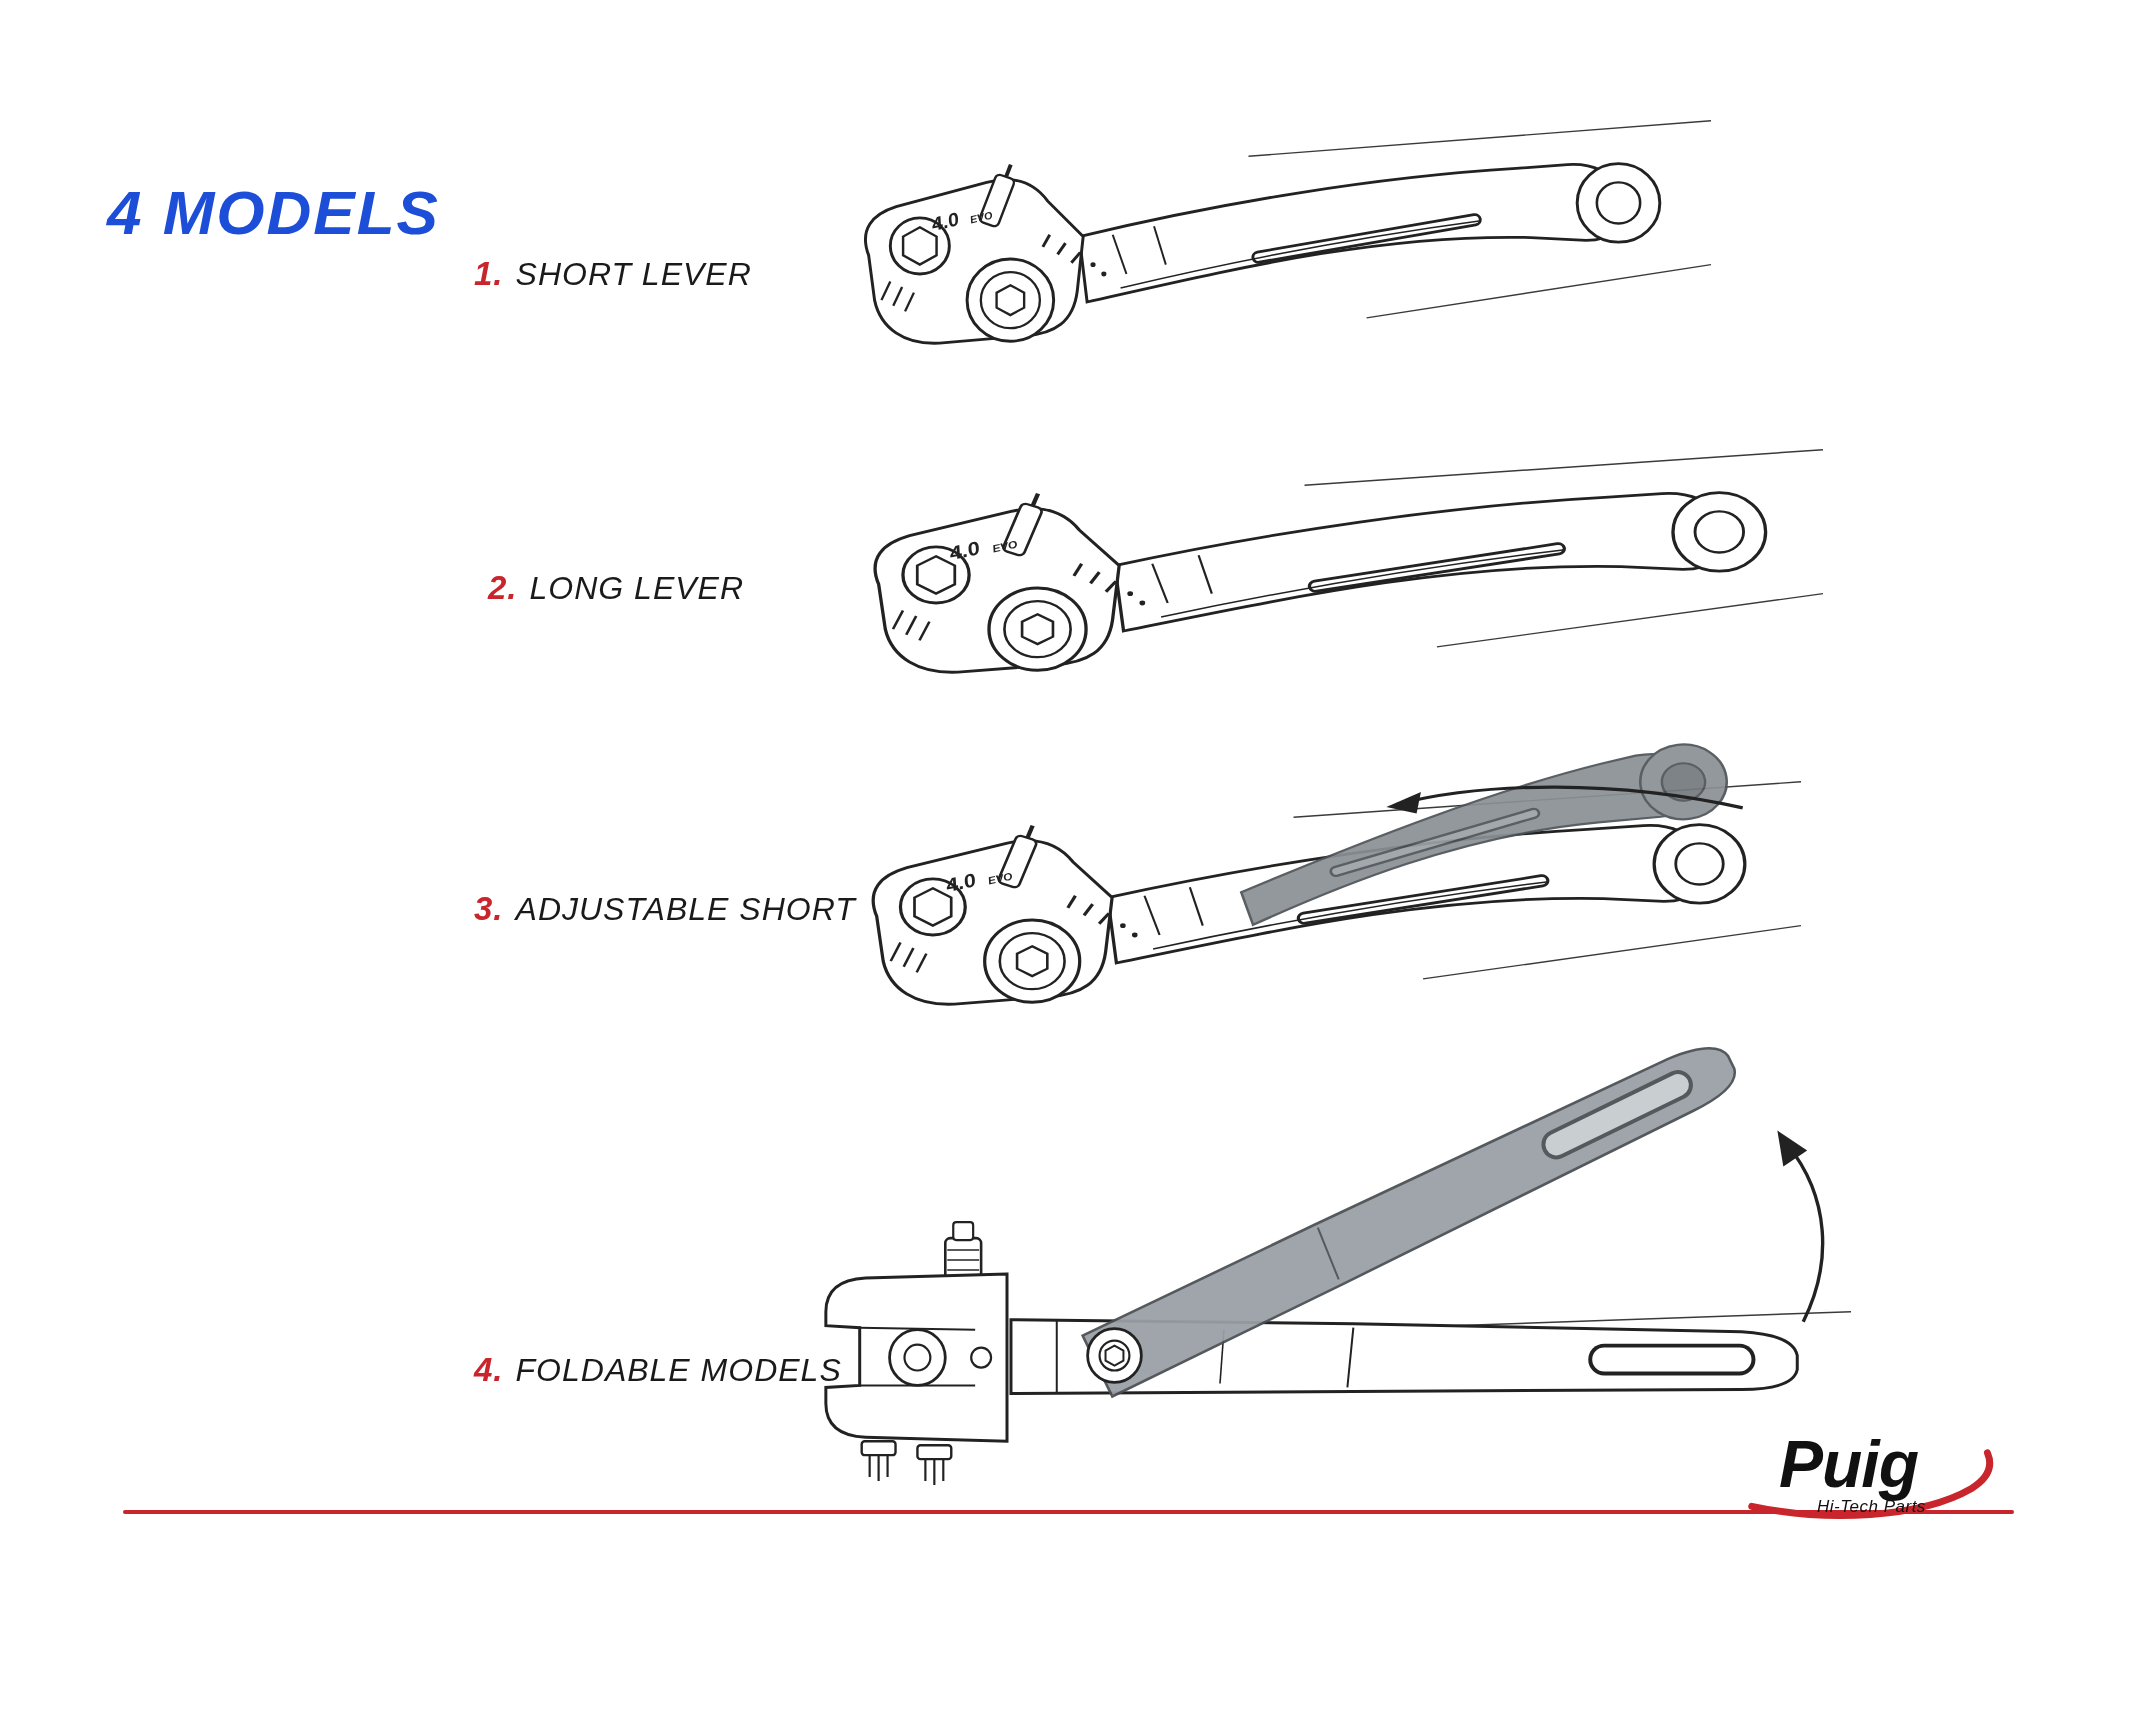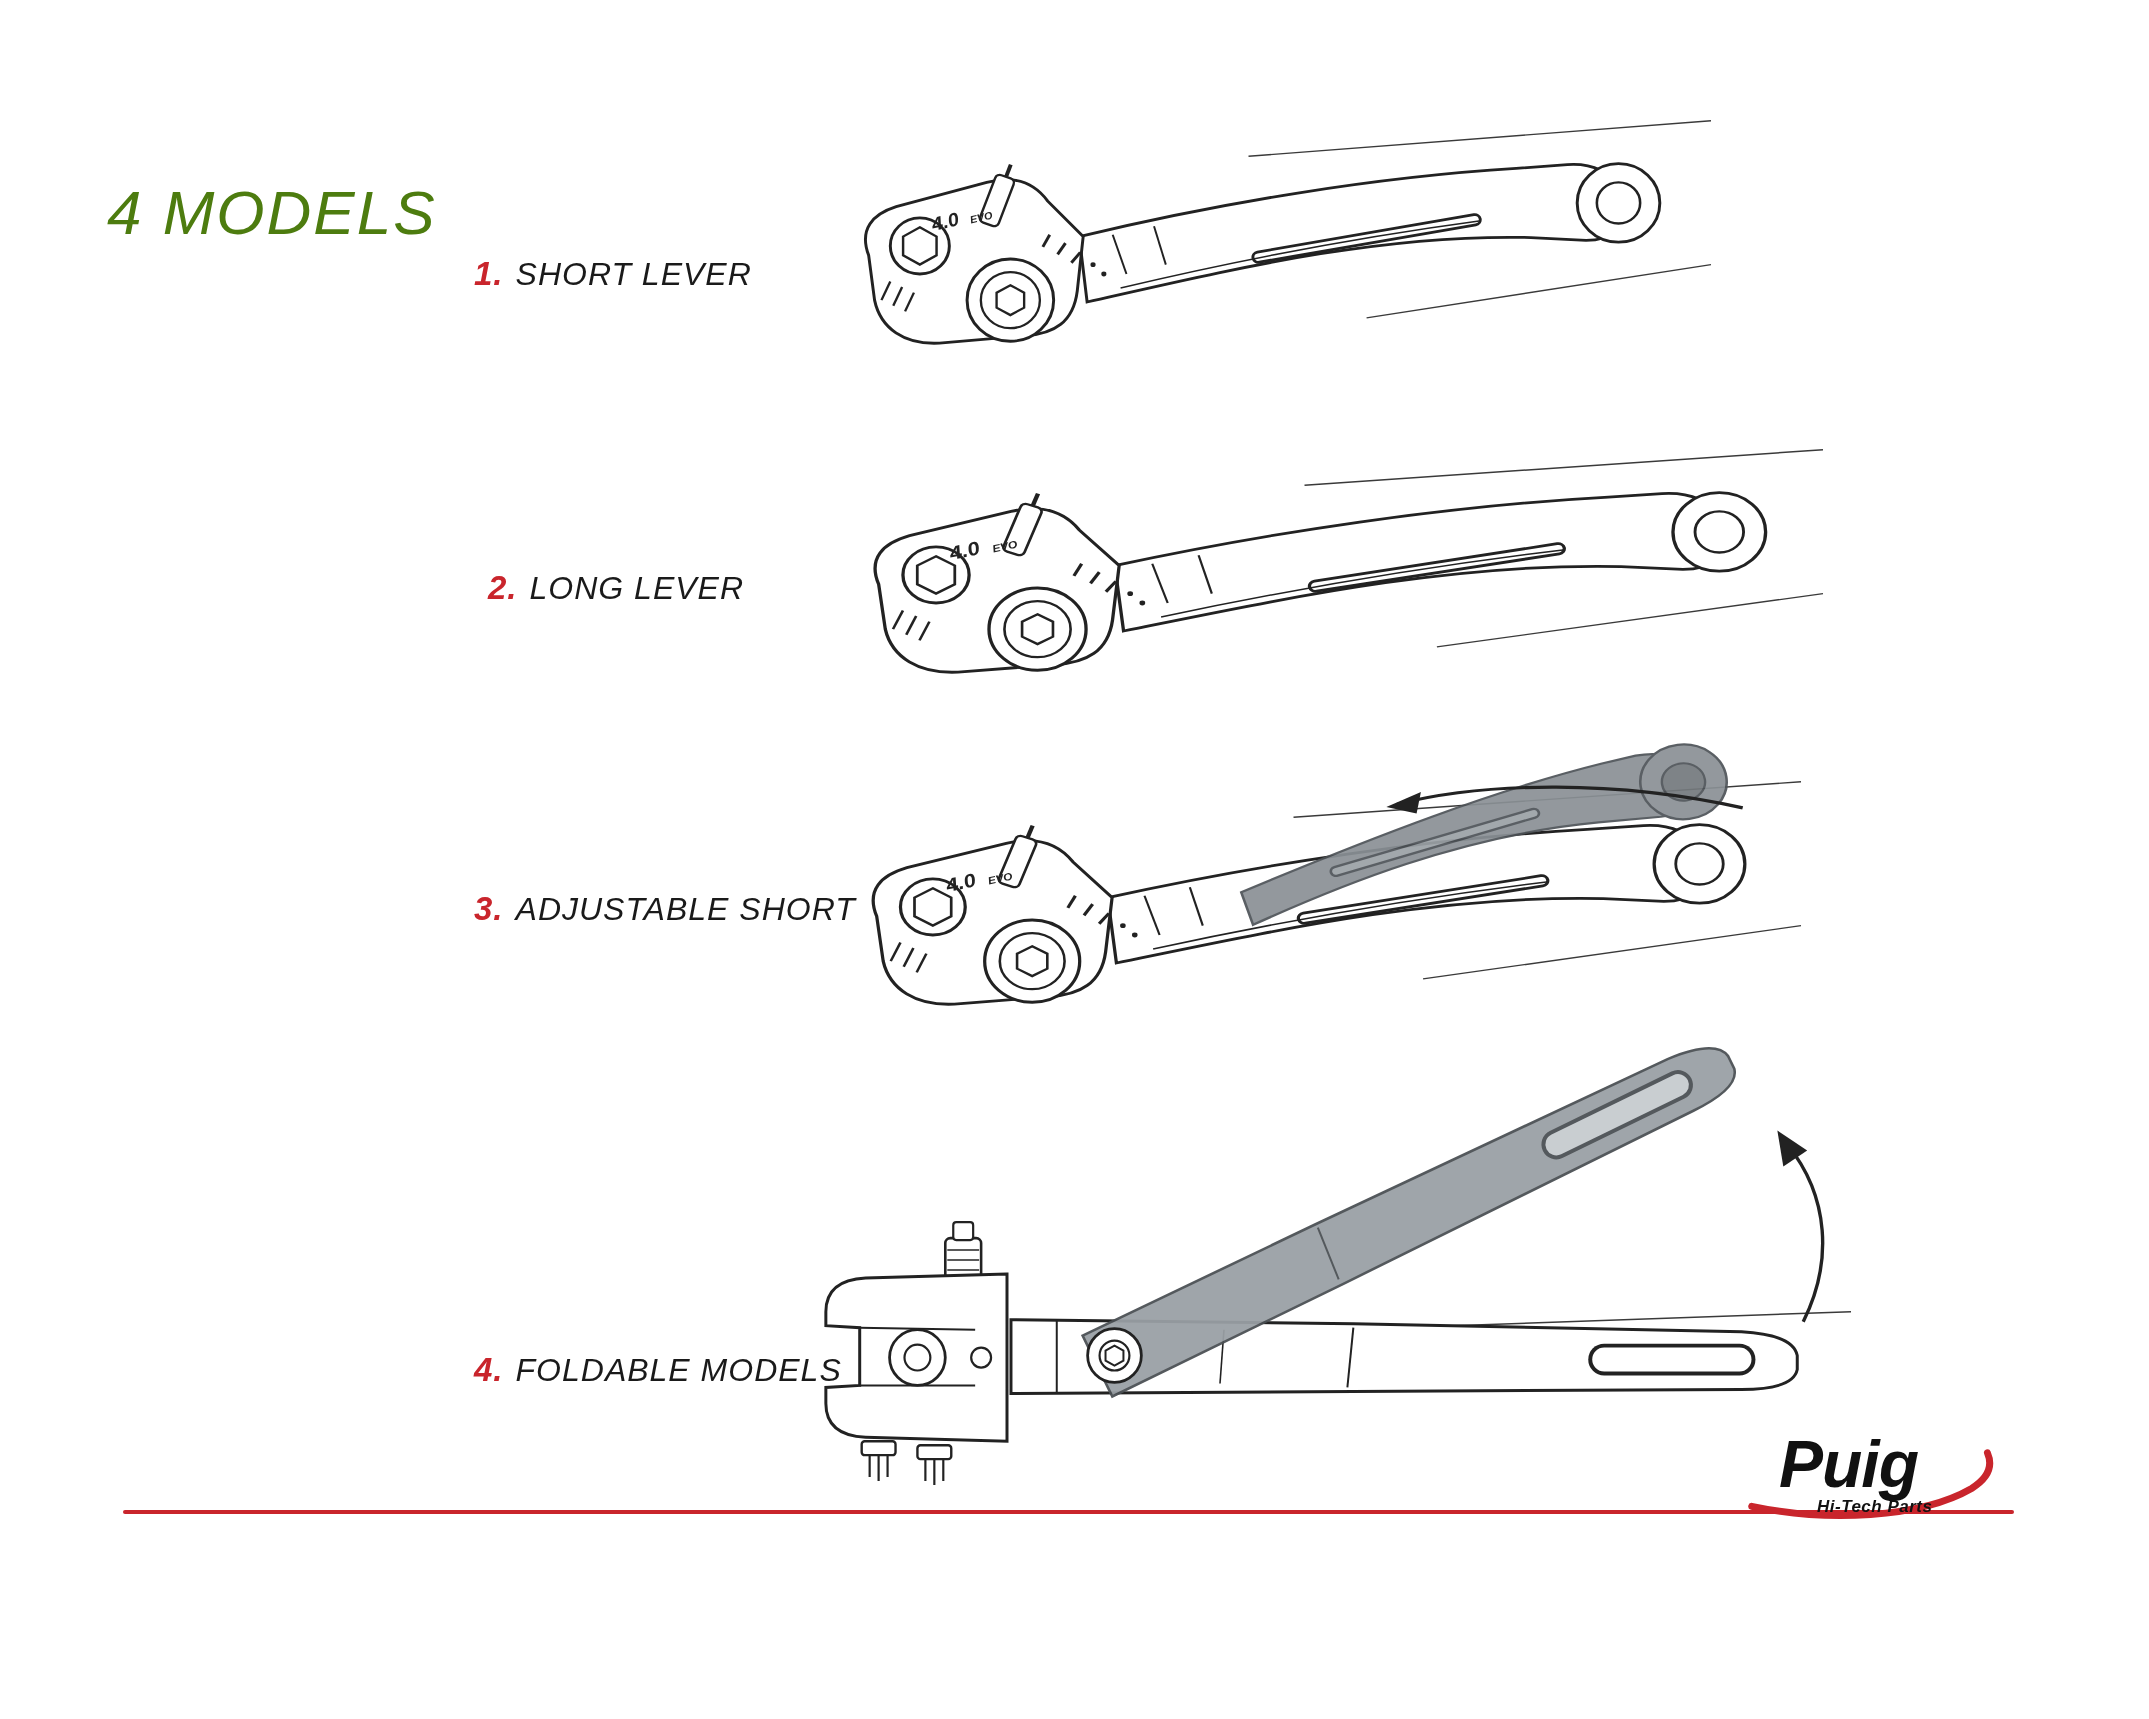--- a/index.html
+++ b/index.html
@@ -3,22 +3,22 @@
 <meta charset="utf-8">
 <style>
   html,body{margin:0;padding:0;}
   body{
     width:2149px;height:1719px;position:relative;background:#ffffff;
     font-family:"Liberation Sans",sans-serif;overflow:hidden;
   }
   .abs{position:absolute;}
   .page-title{
     left:107px;top:177px;
-    font-size:62px;font-weight:normal;font-style:italic;
-    color:#4d7c0f;letter-spacing:2px;white-space:nowrap;text-align:center;
+    font-size:62px;font-weight:bold;font-style:italic;
+    color:#1d4ed8;letter-spacing:2px;white-space:nowrap;text-align:center;
   }
   .model-label{
     font-size:32px;font-style:italic;color:#1a1a1a;
     letter-spacing:1px;white-space:nowrap;
   }
   .model-label .num{
     color:#c9252c;font-weight:bold;margin-right:12px;font-size:33px;
   }
   .fig{overflow:visible;}
   .divider{
@@ -28,21 +28,21 @@
   .brand{
     left:1743px;top:1431px;width:279px;height:109px;
   }
   .brand-name{
     position:absolute;left:6px;top:0;
     font-size:66px;font-weight:bold;font-style:italic;
     color:#111;letter-spacing:-1px;line-height:1;margin-left:30px;
   }
   .brand-tagline{
     position:absolute;left:74px;top:66px;
-    font-size:17px;font-weight:bold;font-style:italic;color:#111;
+    font-size:17px;font-weight:normal;font-style:italic;color:#111;
     letter-spacing:0.5px;white-space:nowrap;
   }
   .brand-swoosh{position:absolute;left:0;top:0;}
   svg text{font-family:"Liberation Sans",sans-serif;}
 </style>
 </head>
 <body>
 
 <svg width="0" height="0" style="position:absolute" aria-hidden="true">
   <defs>

